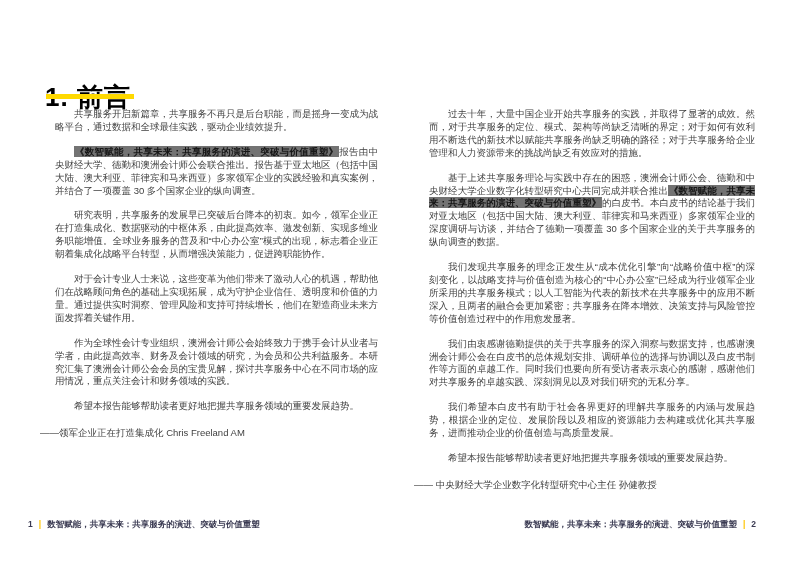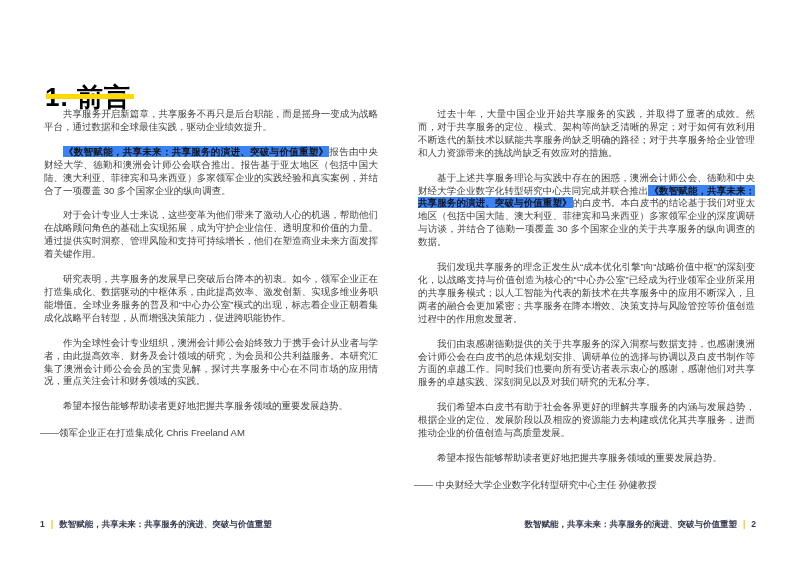--- a/index.html
+++ b/index.html
@@ -21,51 +21,51 @@
     position:absolute;left:46px;top:94px;width:88px;height:5px;
     background:#ffd900;
   }
   .col{
     position:absolute;top:108px;
     font-size:9.5px;line-height:12.9px;
     text-align:justify;color:#3f3f3f;
   }
   .col.left{left:40px;width:338px;}
   .col.right{left:414px;width:341px;}
-  p.para{margin:0 0 12px 4px;text-indent:2em;}
+  p.para{margin:0 0 12px 15px;text-indent:2em;}
   .hl{
-    background:#3b82f6;color:#161616;font-weight:bold;
+    background:#737373;color:#161616;font-weight:bold;
     padding:0 1px;
   }
   p.sig{
     margin:14px 0 0 0;text-indent:0;text-align:left;
     color:#3f3f3f;
   }
   .footer{
     position:absolute;top:519px;
     font-size:8.5px;font-weight:bold;color:#3a3a52;
     white-space:nowrap;
   }
-  .footer.left{left:40px;}
+  .footer.left{left:28px;}
   .footer.right{right:37px;}
   .footer .sep{color:#ffc400;font-weight:bold;margin:0 6px;}
 </style>
 </head>
 <body>
 
 <div class="spread">
 
   <div class="section-title">1. 前言</div>
   <div class="title-accent-bar"></div>
 
   <div class="col left">
     <p class="para"><span>共享服务开启新篇章，共享服务不再只是后台职能，而是摇身一变成为战略平台，通过数据和全球最佳实践，驱动企业绩效提升。</span></p>
     <p class="para"><span class="hl">《数智赋能，共享未来：共享服务的演进、突破与价值重塑》</span><span>报告由中央财经大学、德勤和澳洲会计师公会联合推出。报告基于亚太地区（包括中国大陆、澳大利亚、菲律宾和马来西亚）多家领军企业的实践经验和真实案例，并结合了一项覆盖 30 多个国家企业的纵向调查。</span></p>
+    <p class="para"><span>研究表明，共享服务的发展早已突破后台降本的初衷。如今，领军企业正在打造集成化、数据驱动的中枢体系，由此提高效率、激发创新、实现多维业务职能增值。全球业务服务的普及和“中心办公室”模式的出现，标志着企业正朝着集成化战略平台转型，从而增强决策能力，促进跨职能协作。</span></p>
     <p class="para"><span>对于会计专业人士来说，这些变革为他们带来了激动人心的机遇，帮助他们在战略顾问角色的基础上实现拓展，成为守护企业信任、透明度和价值的力量。通过提供实时洞察、管理风险和支持可持续增长，他们在塑造商业未来方面发挥着关键作用。</span></p>
-    <p class="para"><span>研究表明，共享服务的发展早已突破后台降本的初衷。如今，领军企业正在打造集成化、数据驱动的中枢体系，由此提高效率、激发创新、实现多维业务职能增值。全球业务服务的普及和“中心办公室”模式的出现，标志着企业正朝着集成化战略平台转型，从而增强决策能力，促进跨职能协作。</span></p>
     <p class="para"><span>作为全球性会计专业组织，澳洲会计师公会始终致力于携手会计从业者与学者，由此提高效率、财务及会计领域的研究，为会员和公共利益服务。本研究汇集了澳洲会计师公会会员的宝贵见解，探讨共享服务中心在不同市场的应用情况，重点关注会计和财务领域的实践。</span></p>
     <p class="para"><span>希望本报告能够帮助读者更好地把握共享服务领域的重要发展趋势。</span></p>
     <p class="sig">——领军企业正在打造集成化  Chris Freeland AM</p>
   </div>
 
   <div class="col right">
     <p class="para"><span>过去十年，大量中国企业开始共享服务的实践，并取得了显著的成效。然而，对于共享服务的定位、模式、架构等尚缺乏清晰的界定；对于如何有效利用不断迭代的新技术以赋能共享服务尚缺乏明确的路径；对于共享服务给企业管理和人力资源带来的挑战尚缺乏有效应对的措施。</span></p>
     <p class="para"><span>基于上述共享服务理论与实践中存在的困惑，澳洲会计师公会、德勤和中央财经大学企业数字化转型研究中心共同完成并联合推出</span><span class="hl">《数智赋能，共享未来：共享服务的演进、突破与价值重塑》</span><span>的白皮书。本白皮书的结论基于我们对亚太地区（包括中国大陆、澳大利亚、菲律宾和马来西亚）多家领军企业的深度调研与访谈，并结合了德勤一项覆盖 30 多个国家企业的关于共享服务的纵向调查的数据。</span></p>
     <p class="para"><span>我们发现共享服务的理念正发生从“成本优化引擎”向“战略价值中枢”的深刻变化，以战略支持与价值创造为核心的“中心办公室”已经成为行业领军企业所采用的共享服务模式；以人工智能为代表的新技术在共享服务中的应用不断深入，且两者的融合会更加紧密；共享服务在降本增效、决策支持与风险管控等价值创造过程中的作用愈发显著。</span></p>
     <p class="para"><span>我们由衷感谢德勤提供的关于共享服务的深入洞察与数据支持，也感谢澳洲会计师公会在白皮书的总体规划安排、调研单位的选择与协调以及白皮书制作等方面的卓越工作。同时我们也要向所有受访者表示衷心的感谢，感谢他们对共享服务的卓越实践、深刻洞见以及对我们研究的无私分享。</span></p>

